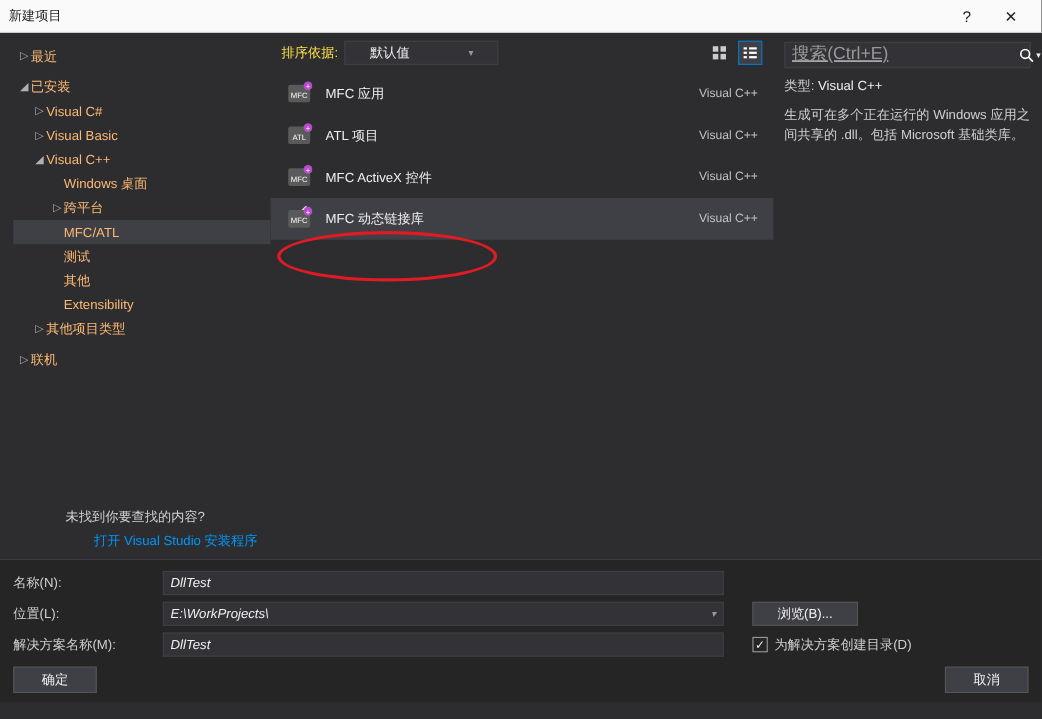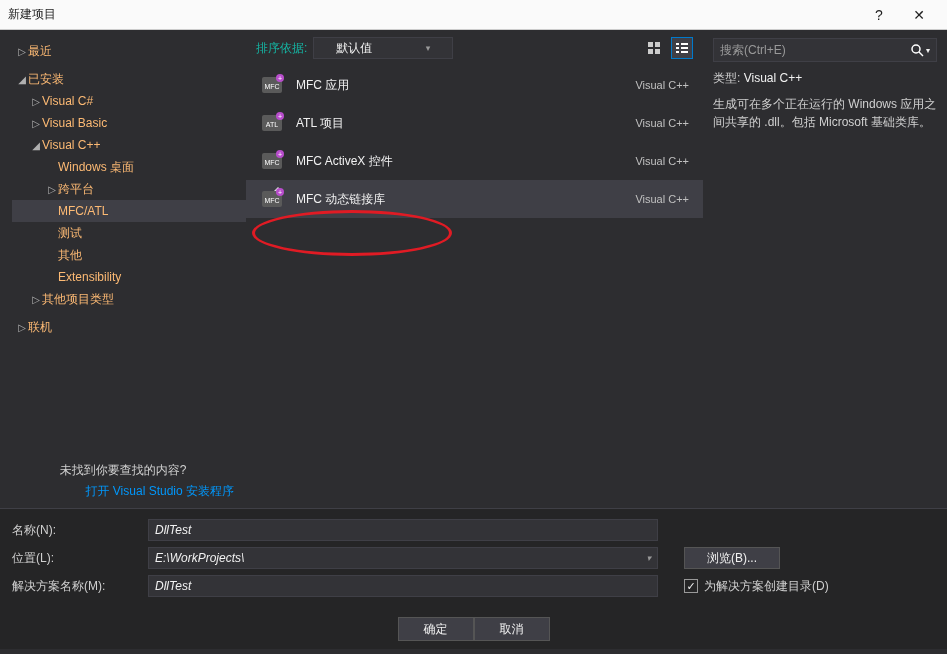--- a/index.html
+++ b/index.html
@@ -33,21 +33,21 @@
 .indent2 { padding-left: 34px; }
 .tree-node.selected { background: #3f3f46; }
 .sidebar-bottom { text-align: center; padding: 6px 12px 0 0; }
 .sidebar-bottom .q { color: #d0d0d0; margin-bottom: 4px; }
 .sidebar-bottom .link { color: #0097fb; cursor: pointer; text-align: right; }
 
 .center { flex: 1; display: flex; flex-direction: column; }
 .toolbar {
   height: 36px; display: flex; align-items: center; padding: 0 10px; gap: 6px;
 }
-.toolbar .sort-label { color: #14b8a6; }
+.toolbar .sort-label { color: #fde047; }
 .toolbar .sort-select {
   background: #333337; border: 1px solid #3f3f46; color: #f1f1f1;
   height: 22px; width: 140px; display: flex; align-items: center;
   padding: 0 22px; justify-content: space-between;
 }
 .view-btn {
   width: 22px; height: 22px; border: 1px solid transparent;
   display: flex; align-items: center; justify-content: center;
 }
 .view-btn.active { border-color: #007acc; background: #3f3f46; }
@@ -69,21 +69,21 @@
 
 .right {
   width: 244px; padding: 8px 10px; display: flex; flex-direction: column; gap: 8px;
 }
 .search-box {
   height: 24px; background: #333337; border: 1px solid #3f3f46;
   display: flex; align-items: center; padding: 0 6px;
 }
 .search-box input {
   flex: 1; background: transparent; border: none; outline: none;
-  color: #f1f1f1; font-size: 12px;
+  color: #f1f1f1; font-size: 16px; text-decoration: underline;
 }
 .search-box input::placeholder { color: #999; }
 .search-box .sicon { color: #f1f1f1; font-size: 13px; display:flex; align-items:center; gap:1px;}
 .search-box .sicon .dd { font-size:8px; margin-left:1px;}
 .type-line { color: #d0d0d0; }
 .type-line .tv { color: #f1f1f1; }
 .desc { color: #d0d0d0; line-height: 1.5; }
 
 .bottom {
   background: #252526; padding: 10px 12px 8px 12px;
@@ -100,21 +100,21 @@
 .finput.loc .locval{flex:1;}
 .browse-btn {
   height: 22px; width: 96px; background: #3f3f46; border: 1px solid #555;
   color: #f1f1f1; font-size: 12px; cursor: pointer;
 }
 .chk-row { display: flex; align-items: center; gap: 6px; margin-left: 0; color: #d0d0d0; height:20px;}
 .chk {
   width: 14px; height: 14px; border: 1px solid #999; display: inline-flex;
   align-items: center; justify-content: center; font-size: 11px; color: #f1f1f1;
 }
-.buttons-row { display: flex; justify-content: center; gap: 0; margin-top: 20px; }
+.buttons-row { display: flex; justify-content: space-between; gap: 0; margin-top: 9px; }
 .dlg-btn {
   height: 24px; width: 76px; background: #3f3f46; border: 1px solid #555;
   color: #f1f1f1; font-size: 12px; cursor: pointer;
 }
 
 .anno {
   position: absolute; border: 3px solid #e01b24; border-radius: 50%;
   width: 200px; height: 46px; left: 252px; top: 210px;
   pointer-events: none;
 }

